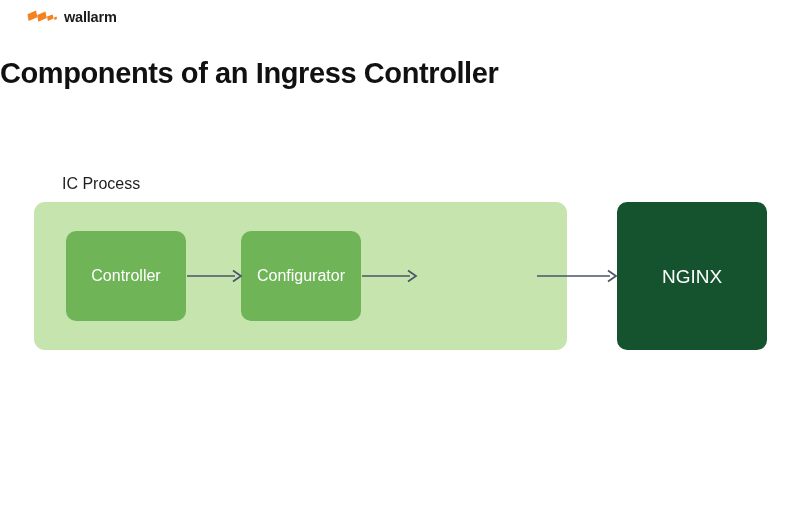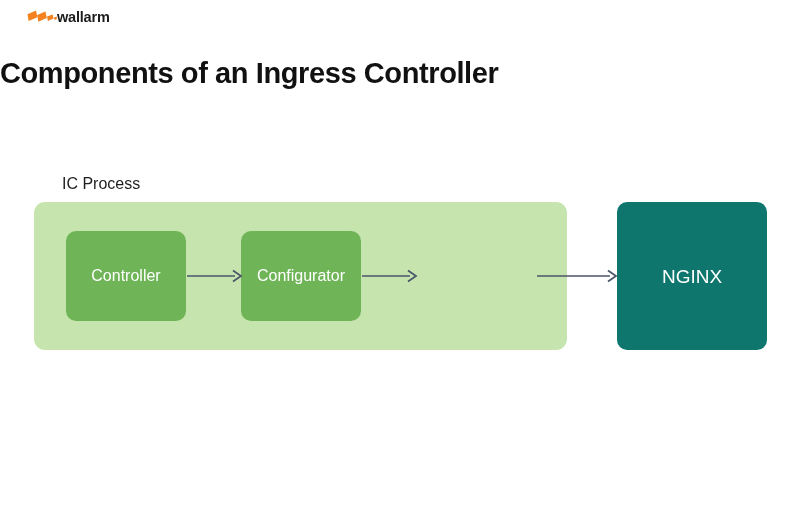--- a/index.html
+++ b/index.html
@@ -16,20 +16,21 @@
     -webkit-font-smoothing: antialiased;
   }
 
   
   .brand {
     position: absolute;
     left: 27px;
     top: 7px;
     display: flex;
     align-items: center;
+    gap: 7px;
     height: 20px;
   }
   .brand-mark {
     display: block;
     width: 30px;
     height: 15px;
   }
   .brand-name {
     font-size: 14.5px;
     font-weight: 700;
@@ -96,21 +97,21 @@
     background: #6fb557;
     width: 120px;
     height: 90px;
     top: 231px;
   }
   .node-controller   { left: 66px; }
   .node-configurator { left: 241px; }
   .node-manager      { left: 416px; }
 
   .node-nginx {
-    background: #0f766e;
+    background: #14532d;
     left: 617px;
     top: 202px;
     width: 150px;
     height: 148px;
     font-size: 19px;
   }
 
   .arrow {
     position: absolute;
     height: 16px;

